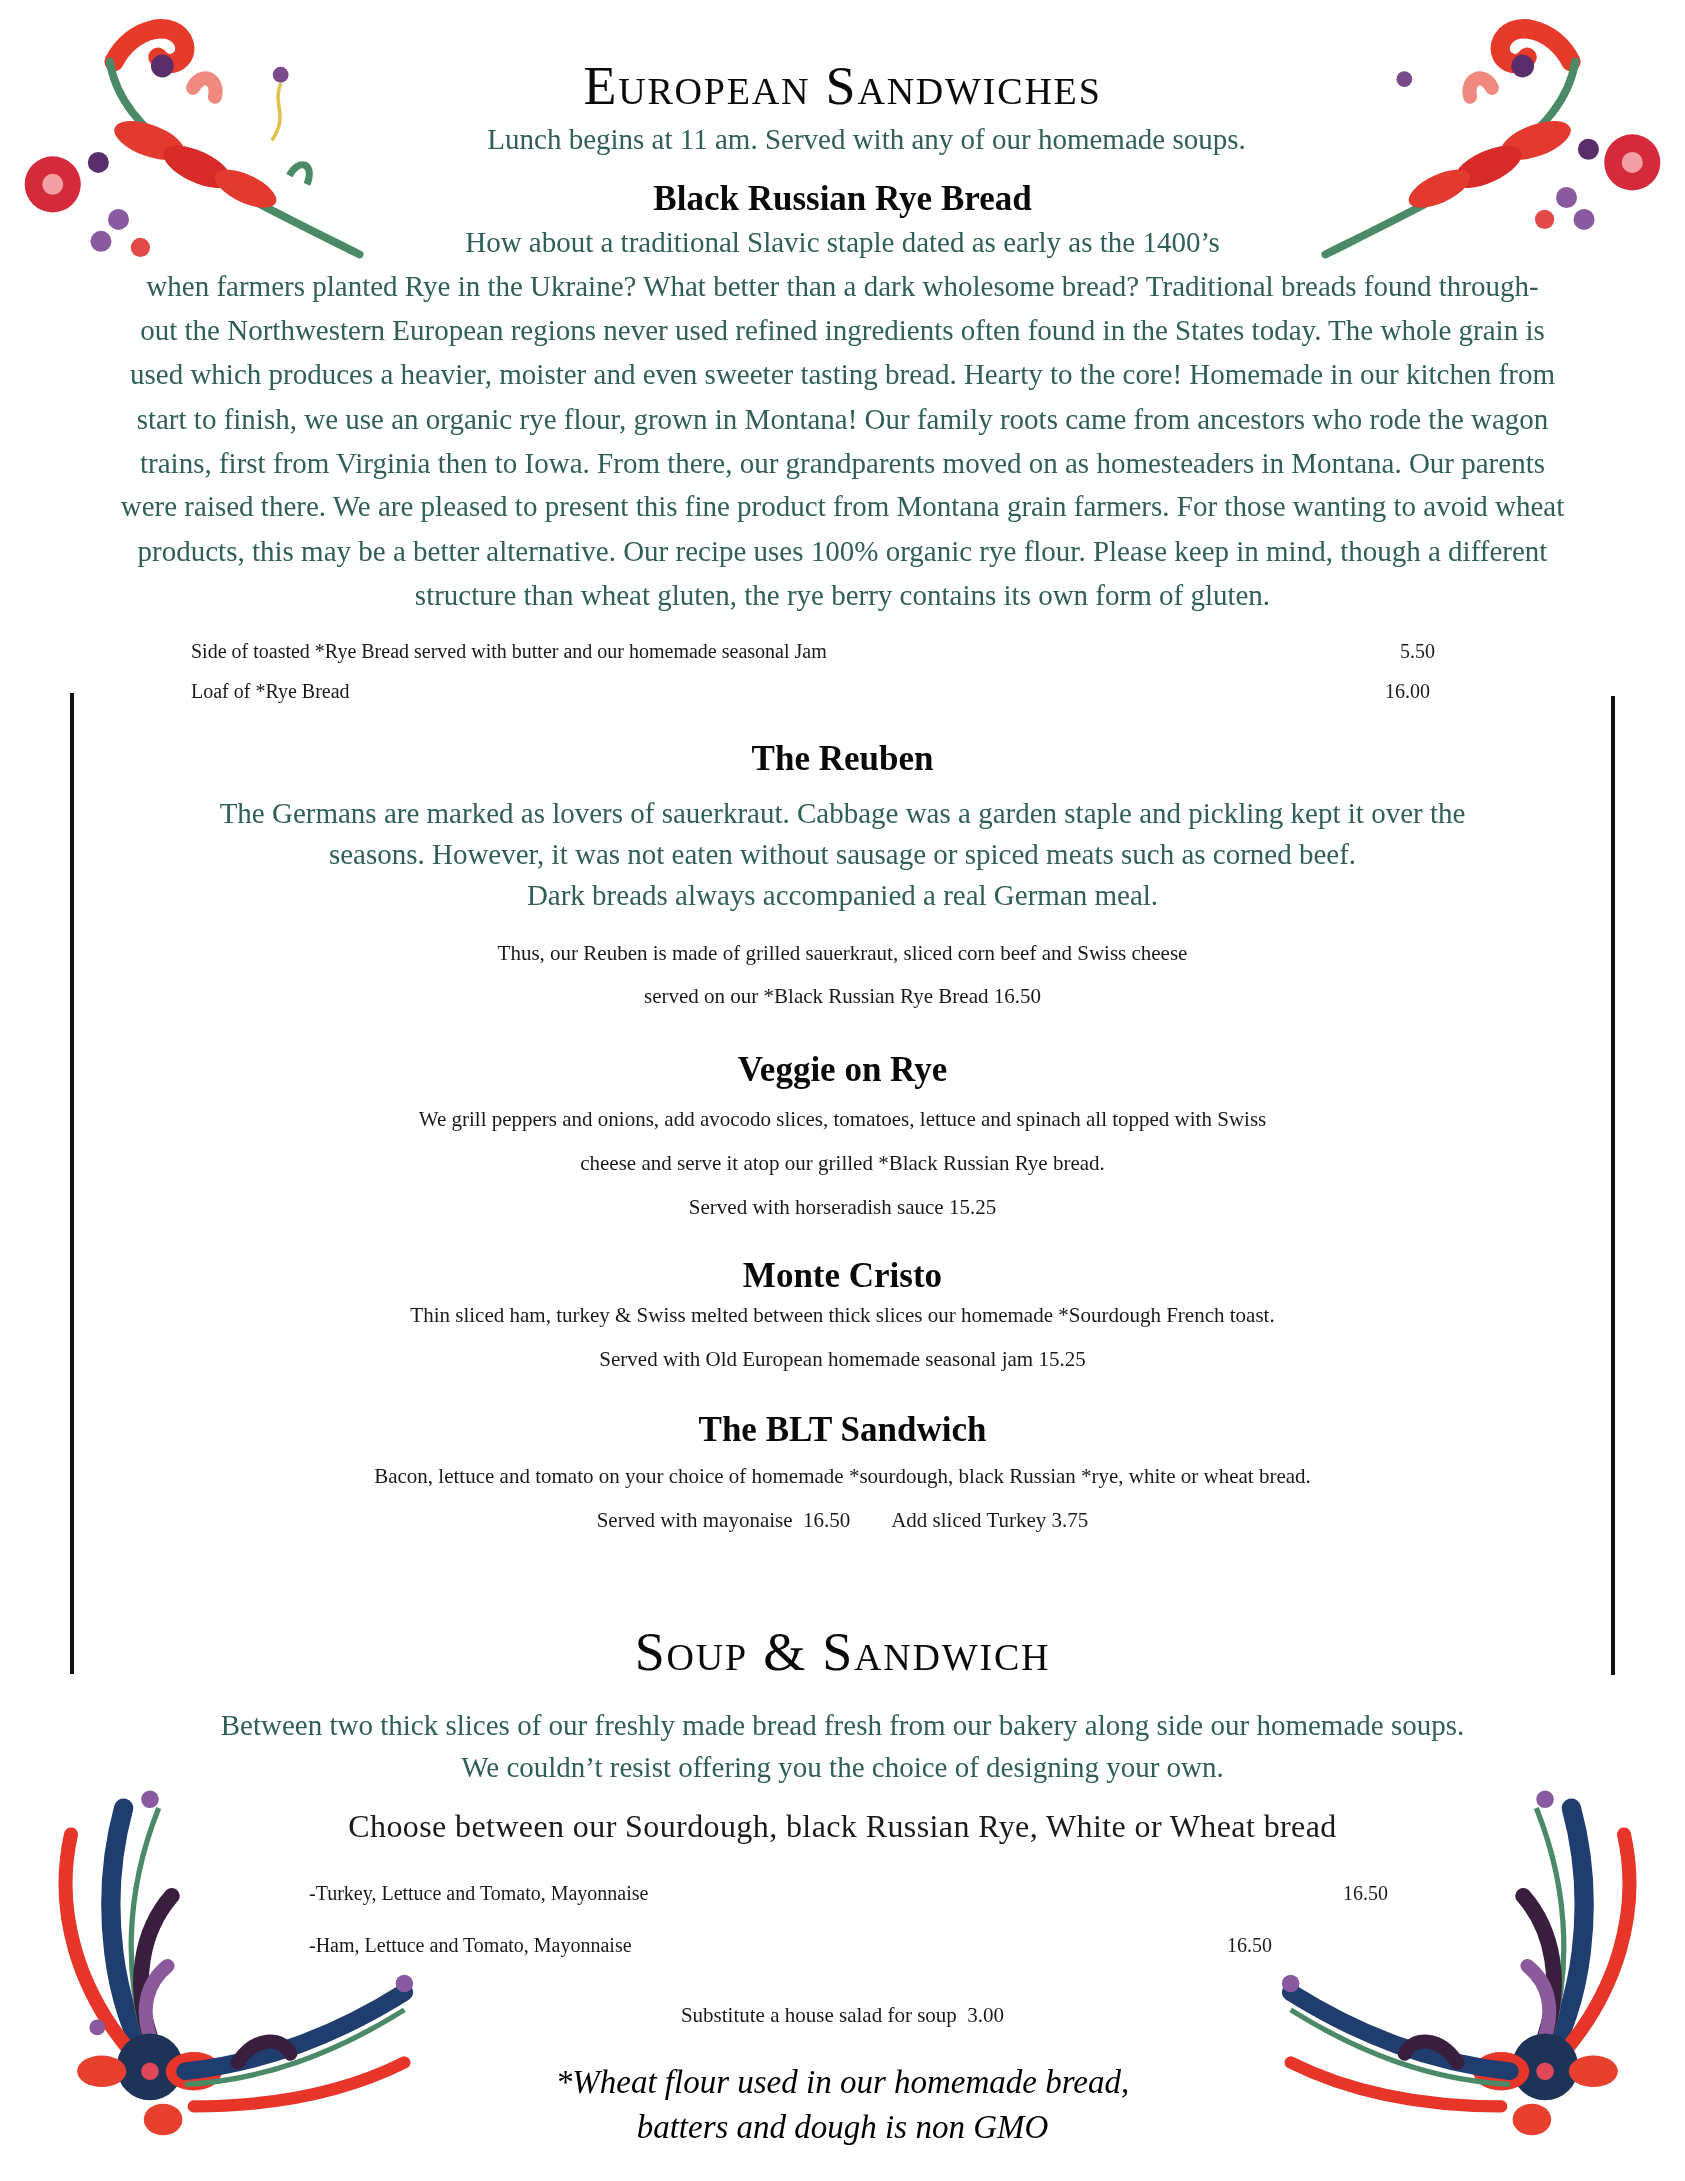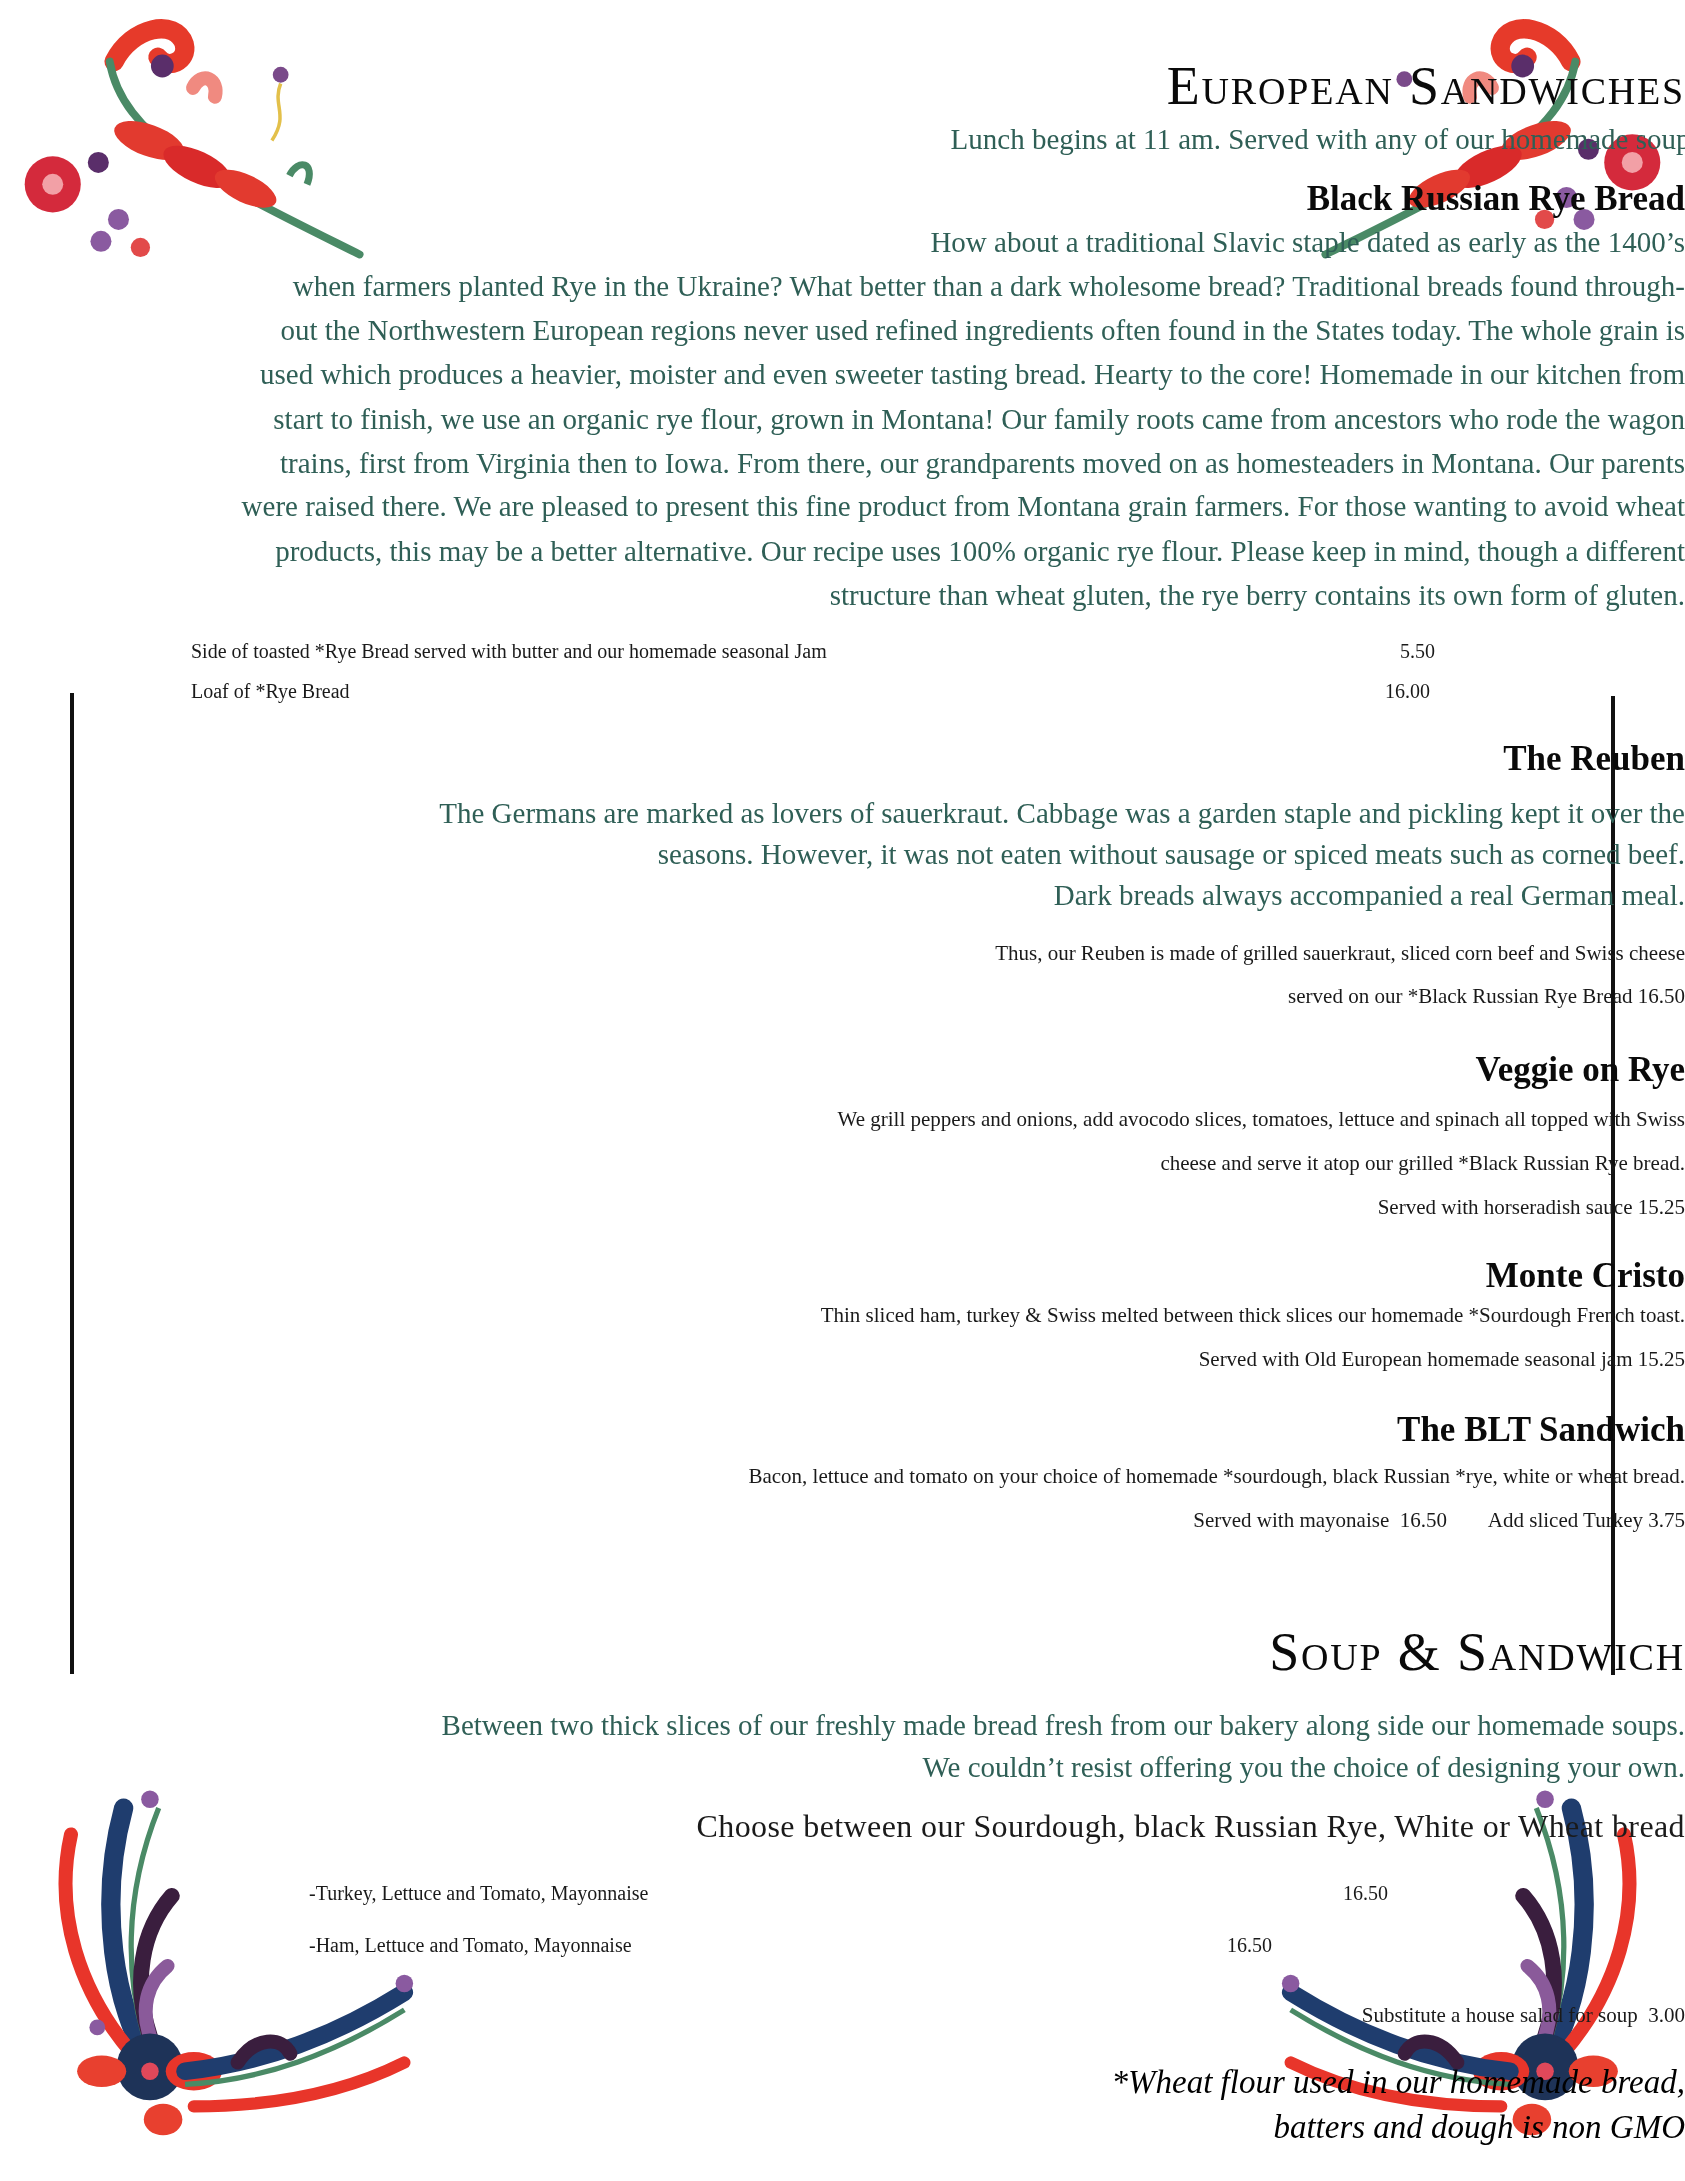--- a/index.html
+++ b/index.html
@@ -1,18 +1,18 @@
 <!DOCTYPE html>
 <html style="font-size:14px"><head>
 <meta charset="utf-8">
 <style>
   html, body { margin: 0; padding: 0; background: #ffffff; }
   body { width: 1685px; height: 2181px; position: relative; overflow: hidden;
          font-family: "Liberation Serif", "DejaVu Serif", serif; color: #1a1a1a; }
-  .abs { position: absolute; left: 0; width: 1685px; text-align: right; white-space: nowrap; }
+  .abs { position: absolute; left: 0; width: 1685px; text-align: center; white-space: nowrap; }
   .line { position: absolute; line-height: 1; transform: translateY(-50%); }
   .title { font-size: 54px; letter-spacing: 1.8px; font-variant: small-caps; color: #0a0a0a; }
   .teal { color: #2f5f56; }
   .intro { font-size: 29px; }
   .h2 { font-size: 35px; font-weight: bold; color: #0a0a0a; }
   .body { font-size: 21px; color: #1a1a1a; }
   .para { font-size: 29px; }
   .pink { color: #000000; font-style: italic; font-size: 33px; }
   .price-row { position: absolute; font-size: 20px; color: #1a1a1a; white-space: nowrap; transform: translateY(-50%); line-height: 1; }
   .vline { position: absolute; width: 3.5px; background: #111; }

